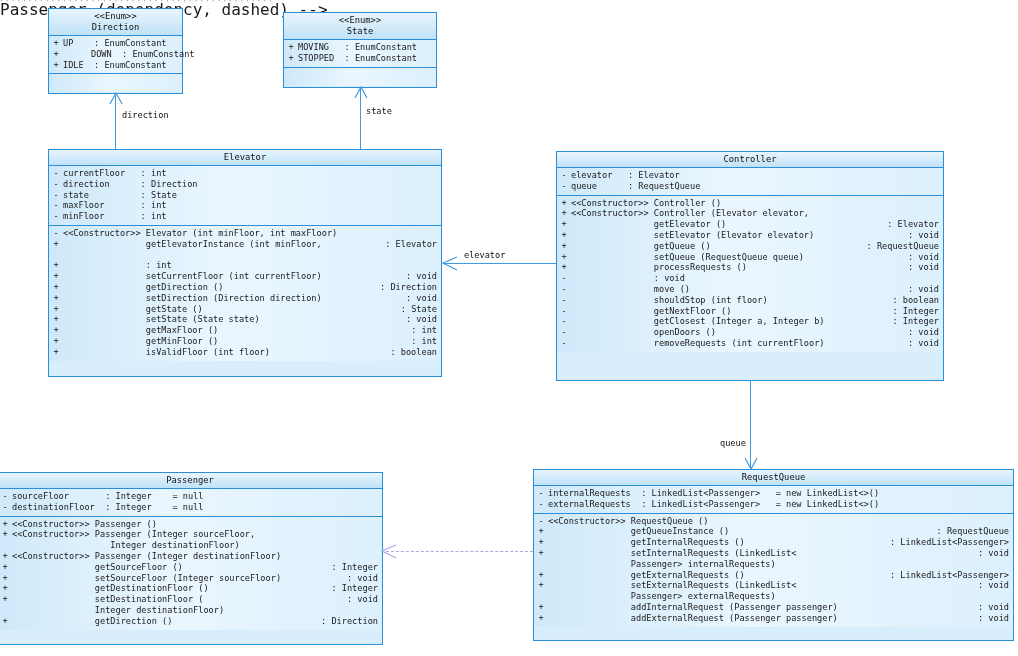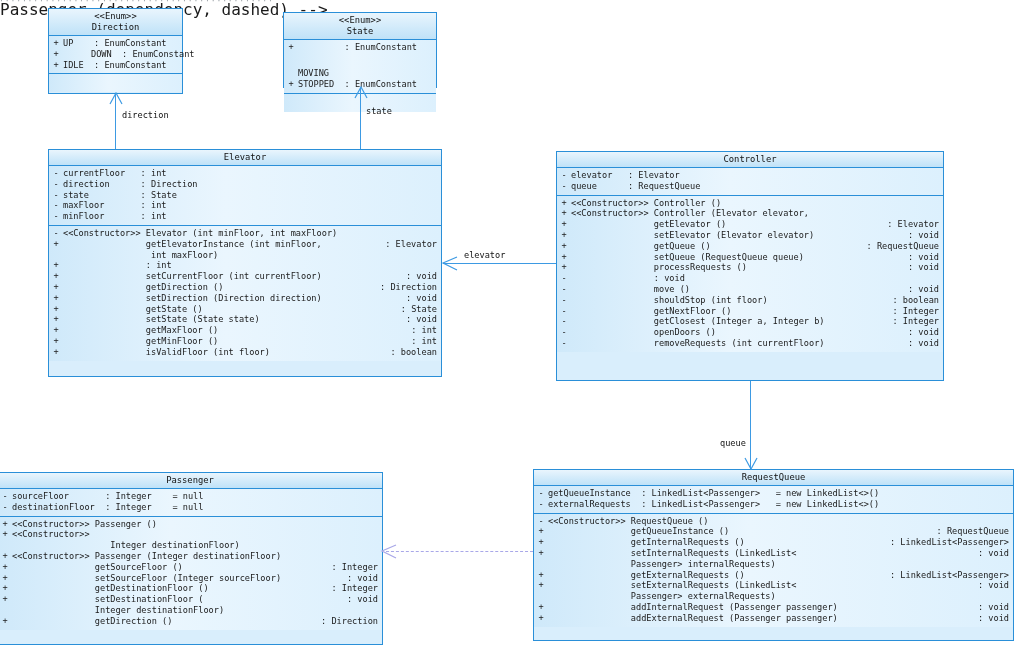--- a/index.html
+++ b/index.html
@@ -129,42 +129,42 @@
   <div class="uml-compartment empty" id="cmp-direction-ops"></div>
 </div>
 
 
 <div class="uml-box" id="box-state" style="left:283px; top:12px; width:154px; height:76px;">
   <div class="uml-title">
     <span class="stereo">&lt;&lt;Enum&gt;&gt;</span>
     <span>State</span>
   </div>
   <div class="uml-compartment" id="cmp-state-attrs">
-      <div class="member"><span class="m-vis">+</span><span style="white-space: pre; margin-top: 26px;">MOVING   </span><span style="white-space: pre;">: </span><span style="white-space: pre;">EnumConstant</span></div>
+      <div class="member"><span class="m-vis">+</span><span style="white-space: pre;">MOVING   </span><span style="white-space: pre;">: </span><span style="white-space: pre;">EnumConstant</span></div>
       <div class="member"><span class="m-vis">+</span><span style="white-space: pre; text-align: right;">STOPPED  </span><span style="white-space: pre;">: </span><span style="white-space: pre;">EnumConstant</span></div>
     </div>
   <div class="uml-compartment empty" id="cmp-state-ops"></div>
 </div>
 
 
 <div class="uml-box" id="box-elevator" style="left:48px; top:149px; width:394px; height:228px;">
   <div class="uml-title">
     <span>Elevator</span>
   </div>
   <div class="uml-compartment" id="cmp-elevator-attrs">
       <div class="member"><span class="m-vis">-</span><span style="white-space: pre;">currentFloor   </span><span style="white-space: pre;">: </span><span style="white-space: pre;">int</span></div>
       <div class="member"><span class="m-vis">-</span><span style="white-space: pre;">direction      </span><span style="white-space: pre;">: </span><span style="white-space: pre;">Direction</span></div>
       <div class="member"><span class="m-vis">-</span><span style="white-space: pre;">state          </span><span style="white-space: pre;">: </span><span style="white-space: pre;">State</span></div>
       <div class="member"><span class="m-vis">-</span><span style="white-space: pre;">maxFloor       </span><span style="white-space: pre;">: </span><span style="white-space: pre;">int</span></div>
       <div class="member"><span class="m-vis">-</span><span style="white-space: pre;">minFloor       </span><span style="white-space: pre;">: </span><span style="white-space: pre;">int</span></div>
     </div>
   <div class="uml-compartment" id="cmp-elevator-ops">
       <div class="member"><span class="m-vis">-</span><span class="m-stereo">&lt;&lt;Constructor&gt;&gt; </span><span class="m-name">Elevator (int minFloor, int maxFloor) </span><span class="m-type"></span></div>
       <div class="member"><span class="m-vis">+</span><span class="m-stereo">                </span><span class="m-name">getElevatorInstance (int minFloor,    </span><span class="m-type">: Elevator</span></div>
-      <div class="member"><span class="m-vis"></span><span class="m-stereo">                </span><span class="m-name"> int maxFloor)                        </span><span class="m-type"></span></div>
+      <div class="member"><span class="m-vis"></span><span class="m-stereo">                </span><span class="m-type"></span></div>
       <div class="member"><span class="m-vis">+</span><span class="m-stereo">                </span><span class="m-type">: int</span></div>
       <div class="member"><span class="m-vis">+</span><span class="m-stereo">                </span><span class="m-name">setCurrentFloor (int currentFloor)    </span><span class="m-type">: void</span></div>
       <div class="member"><span class="m-vis">+</span><span class="m-stereo">                </span><span class="m-name">getDirection ()                       </span><span class="m-type">: Direction</span></div>
       <div class="member"><span class="m-vis">+</span><span class="m-stereo">                </span><span class="m-name">setDirection (Direction direction)    </span><span class="m-type">: void</span></div>
       <div class="member"><span class="m-vis">+</span><span class="m-stereo">                </span><span class="m-name">getState ()                           </span><span class="m-type">: State</span></div>
       <div class="member"><span class="m-vis">+</span><span class="m-stereo">                </span><span class="m-name">setState (State state)                </span><span class="m-type">: void</span></div>
       <div class="member"><span class="m-vis">+</span><span class="m-stereo">                </span><span class="m-name">getMaxFloor ()                        </span><span class="m-type">: int</span></div>
       <div class="member"><span class="m-vis">+</span><span class="m-stereo">                </span><span class="m-name">getMinFloor ()                        </span><span class="m-type">: int</span></div>
       <div class="member"><span class="m-vis">+</span><span class="m-stereo">                </span><span class="m-name">isValidFloor (int floor)              </span><span class="m-type">: boolean</span></div>
     </div>
@@ -196,21 +196,21 @@
       <div class="member"><span class="m-vis">-</span><span class="m-stereo">                </span><span class="m-name">removeRequests (int currentFloor)   </span><span class="m-type">: void</span></div>
     </div>
 </div>
 
 
 <div class="uml-box" id="box-requestqueue" style="left:533px; top:469px; width:481px; height:172px;">
   <div class="uml-title">
     <span>RequestQueue</span>
   </div>
   <div class="uml-compartment" id="cmp-rq-attrs">
-      <div class="member"><span class="m-vis">-</span><span style="white-space: pre;">getQueueInstance  </span><span style="white-space: pre;">: </span><span style="white-space: pre;">LinkedList&lt;Passenger&gt;  </span><span class="m-default"> = new LinkedList&lt;&gt;()</span></div>
+      <div class="member"><span class="m-vis">-</span><span style="white-space: pre;">internalRequests  </span><span style="white-space: pre;">: </span><span style="white-space: pre;">LinkedList&lt;Passenger&gt;  </span><span class="m-default"> = new LinkedList&lt;&gt;()</span></div>
       <div class="member"><span class="m-vis">-</span><span style="white-space: pre;">externalRequests  </span><span style="white-space: pre;">: </span><span style="white-space: pre;">LinkedList&lt;Passenger&gt;  </span><span class="m-default"> = new LinkedList&lt;&gt;()</span></div>
     </div>
   <div class="uml-compartment" id="cmp-rq-ops">
       <div class="member"><span class="m-vis">-</span><span class="m-stereo">&lt;&lt;Constructor&gt;&gt; </span><span class="m-name">RequestQueue ()                            </span><span class="m-type"></span></div>
       <div class="member"><span class="m-vis">+</span><span class="m-stereo">                </span><span class="m-name">getQueueInstance ()                        </span><span class="m-type">: RequestQueue</span></div>
       <div class="member"><span class="m-vis">+</span><span class="m-stereo">                </span><span class="m-name">getInternalRequests ()                     </span><span class="m-type">: LinkedList&lt;Passenger&gt;</span></div>
       <div class="member"><span class="m-vis">+</span><span class="m-stereo">                </span><span class="m-name">setInternalRequests (LinkedList&lt;           </span><span class="m-type">: void</span></div>
       <div class="member"><span class="m-vis"></span><span class="m-stereo">                </span><span class="m-name">Passenger&gt; internalRequests)               </span><span class="m-type"></span></div>
       <div class="member"><span class="m-vis">+</span><span class="m-stereo">                </span><span class="m-name">getExternalRequests ()                     </span><span class="m-type">: LinkedList&lt;Passenger&gt;</span></div>
       <div class="member"><span class="m-vis">+</span><span class="m-stereo">                </span><span class="m-name">setExternalRequests (LinkedList&lt;           </span><span class="m-type">: void</span></div>
@@ -224,21 +224,21 @@
 <div class="uml-box" id="box-passenger" style="left:-3px; top:472px; width:386px; height:173px;">
   <div class="uml-title">
     <span>Passenger</span>
   </div>
   <div class="uml-compartment" id="cmp-passenger-attrs">
       <div class="member"><span class="m-vis">-</span><span style="white-space: pre;">sourceFloor       </span><span style="white-space: pre;">: </span><span style="white-space: pre;">Integer   </span><span class="m-default"> = null</span></div>
       <div class="member"><span class="m-vis">-</span><span style="white-space: pre;">destinationFloor  </span><span style="white-space: pre;">: </span><span style="white-space: pre;">Integer   </span><span class="m-default"> = null</span></div>
     </div>
   <div class="uml-compartment" id="cmp-passenger-ops">
       <div class="member"><span class="m-vis">+</span><span class="m-stereo">&lt;&lt;Constructor&gt;&gt; </span><span class="m-name">Passenger ()                          </span><span class="m-type"></span></div>
-      <div class="member"><span class="m-vis">+</span><span class="m-stereo">&lt;&lt;Constructor&gt;&gt; </span><span class="m-type"></span></div>
+      <div class="member"><span class="m-vis">+</span><span class="m-stereo">&lt;&lt;Constructor&gt;&gt; </span><span class="m-name">Passenger (Integer sourceFloor,       </span><span class="m-type"></span></div>
       <div class="member"><span class="m-vis"></span><span class="m-stereo">                </span><span class="m-name">   Integer destinationFloor)          </span><span class="m-type"></span></div>
       <div class="member"><span class="m-vis">+</span><span class="m-stereo">&lt;&lt;Constructor&gt;&gt; </span><span class="m-name">Passenger (Integer destinationFloor)  </span><span class="m-type"></span></div>
       <div class="member"><span class="m-vis">+</span><span class="m-stereo">                </span><span class="m-name">getSourceFloor ()                     </span><span class="m-type">: Integer</span></div>
       <div class="member"><span class="m-vis">+</span><span class="m-stereo">                </span><span class="m-name">setSourceFloor (Integer sourceFloor)  </span><span class="m-type">: void</span></div>
       <div class="member"><span class="m-vis">+</span><span class="m-stereo">                </span><span class="m-name">getDestinationFloor ()                </span><span class="m-type">: Integer</span></div>
       <div class="member"><span class="m-vis">+</span><span class="m-stereo">                </span><span class="m-name">setDestinationFloor (                 </span><span class="m-type">: void</span></div>
       <div class="member"><span class="m-vis"></span><span class="m-stereo">                </span><span class="m-name">Integer destinationFloor)             </span><span class="m-type"></span></div>
       <div class="member"><span class="m-vis">+</span><span class="m-stereo">                </span><span class="m-name">getDirection ()                       </span><span class="m-type">: Direction</span></div>
     </div>
 </div>

